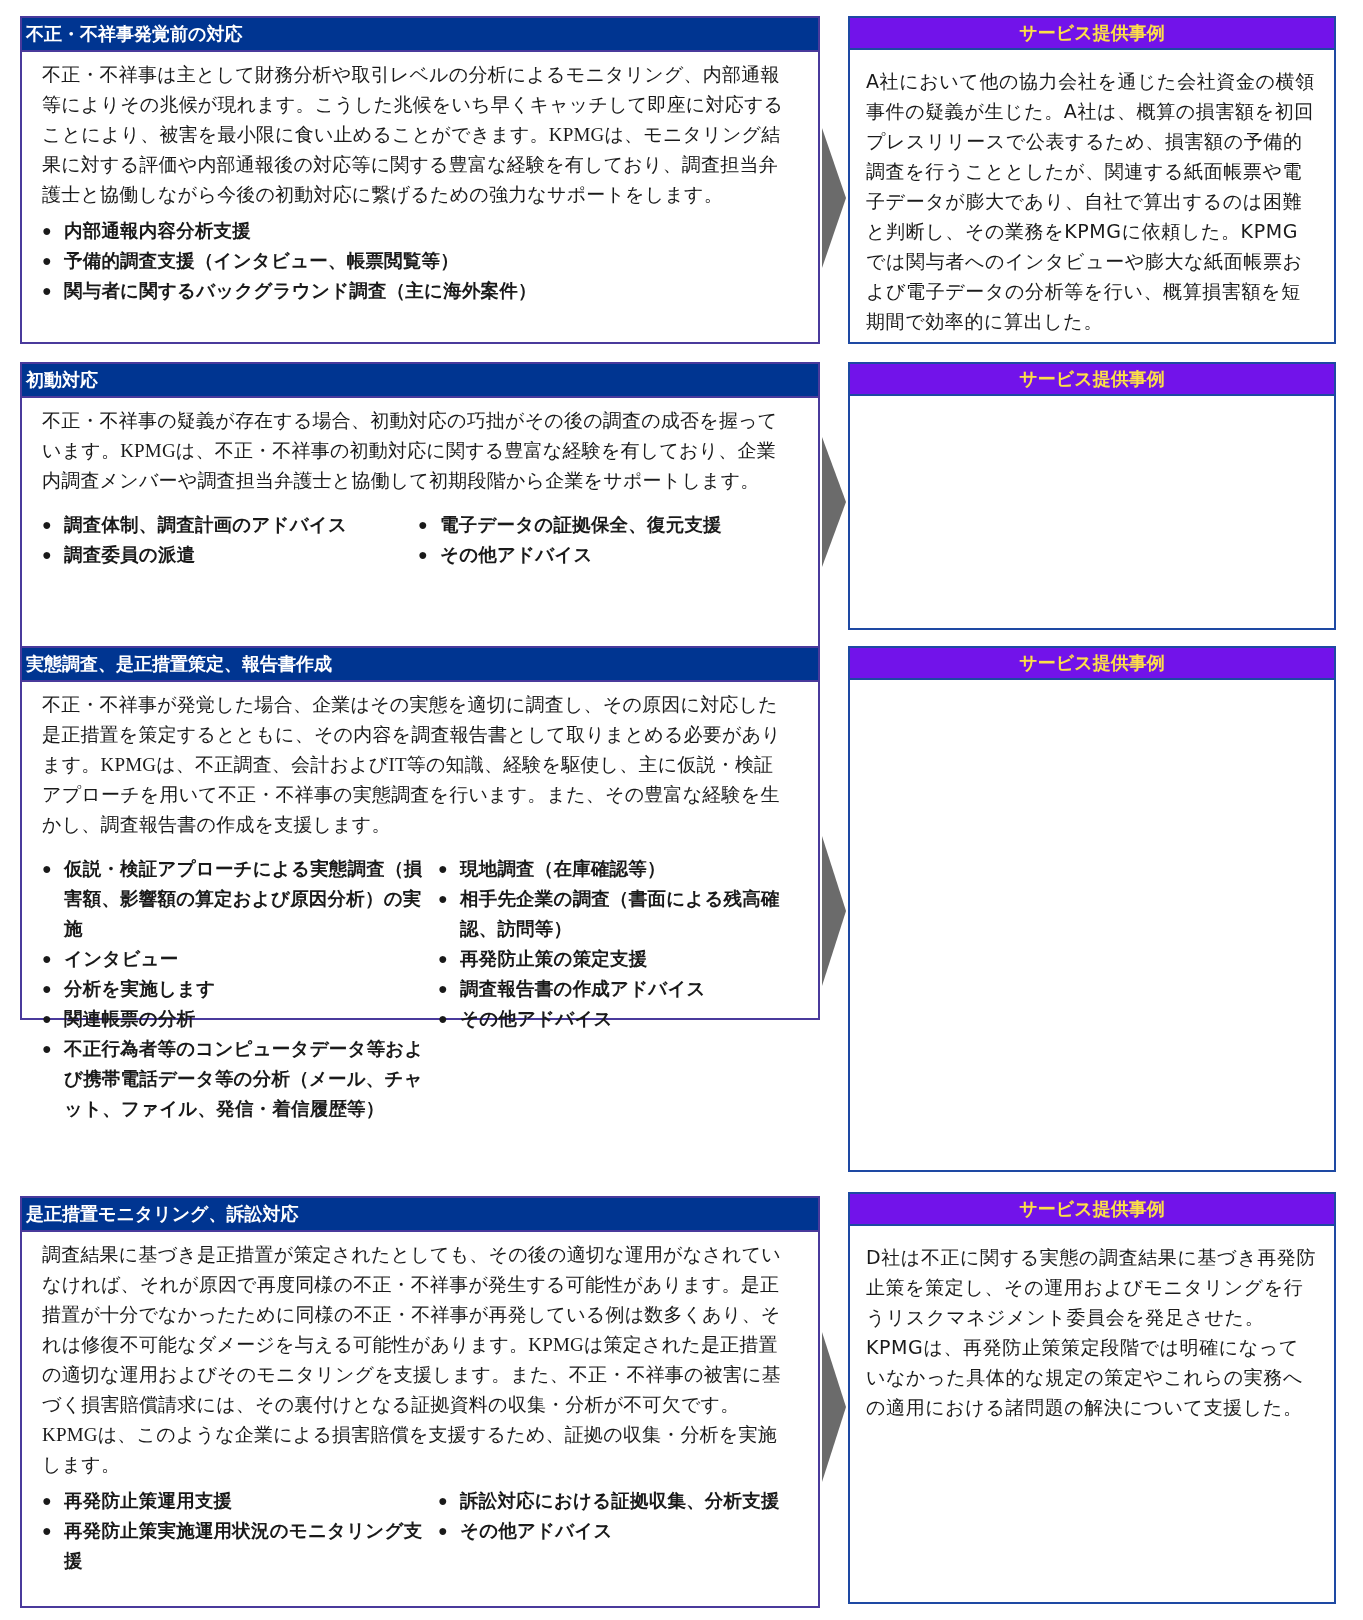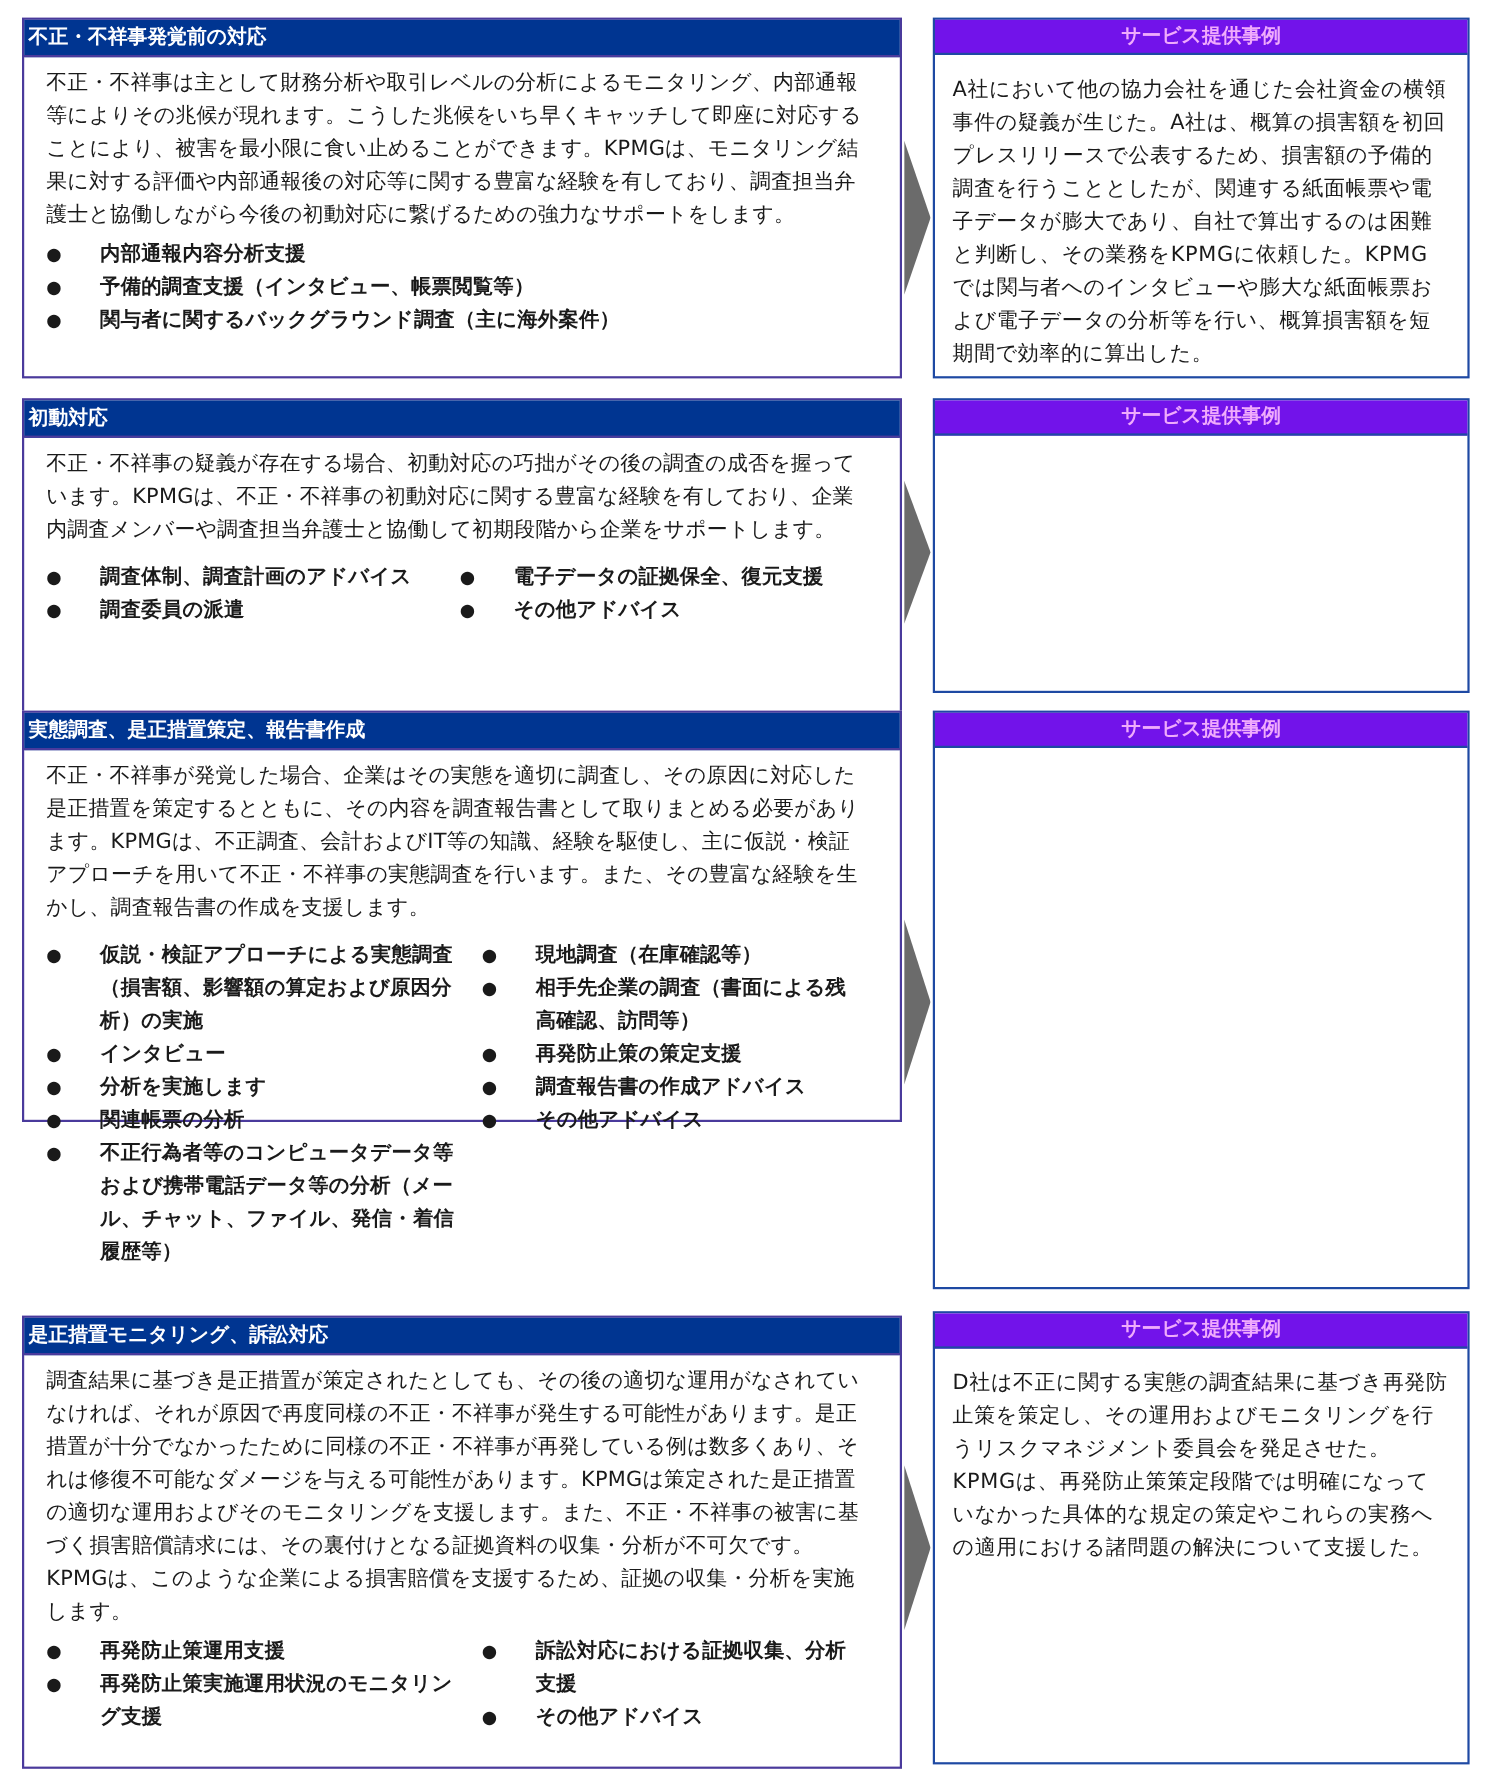--- a/index.html
+++ b/index.html
@@ -3,31 +3,31 @@
 <meta charset="utf-8">
 <style>
   html, body { margin:0; padding:0; background:#ffffff; }
   body { width:1363px; height:1620px; position:relative; overflow:hidden;
          font-family: "DejaVu Sans", "Liberation Sans", sans-serif; color:#1a1a1a; }
   .row { position:absolute; left:0; width:1363px; }
   .left-panel { position:absolute; left:20px; width:800px; box-sizing:border-box;
                 border:2px solid #4a3a9c; background:#fff; }
   .left-head { background:#003591; color:#fff; font-weight:bold; font-size:18px;
                height:32px; line-height:32px; padding-left:4px; border-bottom:2px solid #4a3a9c; }
-  .left-body { padding:8px 32px 8px 20px; font-size:19px; line-height:30px; letter-spacing:0.2px; }
+  .left-body { padding:8px 32px 8px 20px; font-size:19px; line-height:30px; letter-spacing:0.2px;font-family:Liberation Serif, serif; }
   .para { margin:0; }
   .bullets { margin-top:6px; display:grid; grid-template-columns: 1fr 1fr; column-gap:8px; }
   .bullets.single { grid-template-columns: 1fr; }
   .bcol { display:flex; flex-direction:column; }
   .bitem { font-weight:bold; font-size:18.5px; line-height:30px; display:flex; }
   .bdot { flex:0 0 22px; font-size:16px; }
-  .btext { flex:1;margin-left:27px; }
+  .btext { flex:1; }
   .right-panel { position:absolute; left:848px; width:488px; box-sizing:border-box;
                  border:2px solid #1e49a3; background:#fff; }
-  .right-head { background:#7213ea; color:#f0abfc; font-weight:bold; font-size:18px;
+  .right-head { background:#7213ea; color:#fde047; font-weight:bold; font-size:18px;
                 height:30px; line-height:30px; text-align:center; border-bottom:2px solid #1e49a3; }
   .right-body { padding:16px 16px; font-size:19px; line-height:30px; letter-spacing:0.6px; white-space:pre-line; }
   .arrow { position:absolute; left:822px; width:24px; }
   .arrow svg { display:block; }
 </style>
 </head>
 <body>
 
 <div class="row" style="top:16px;">
   <div class="left-panel" style="top:0; height:328px;">

